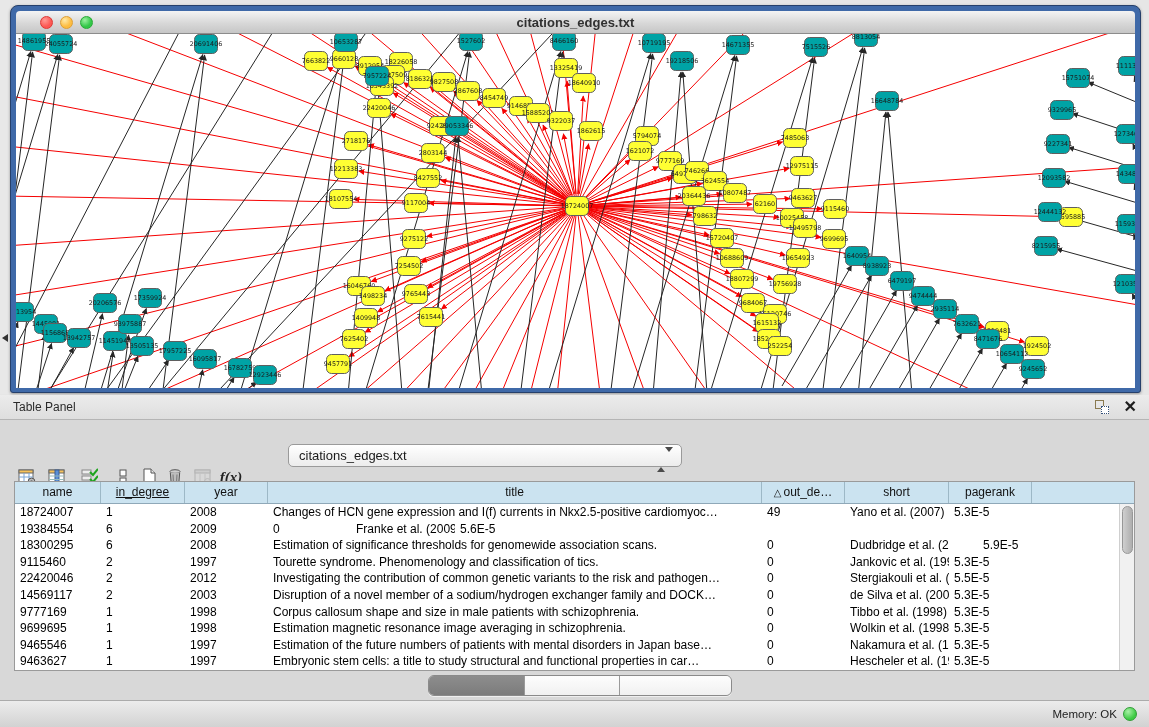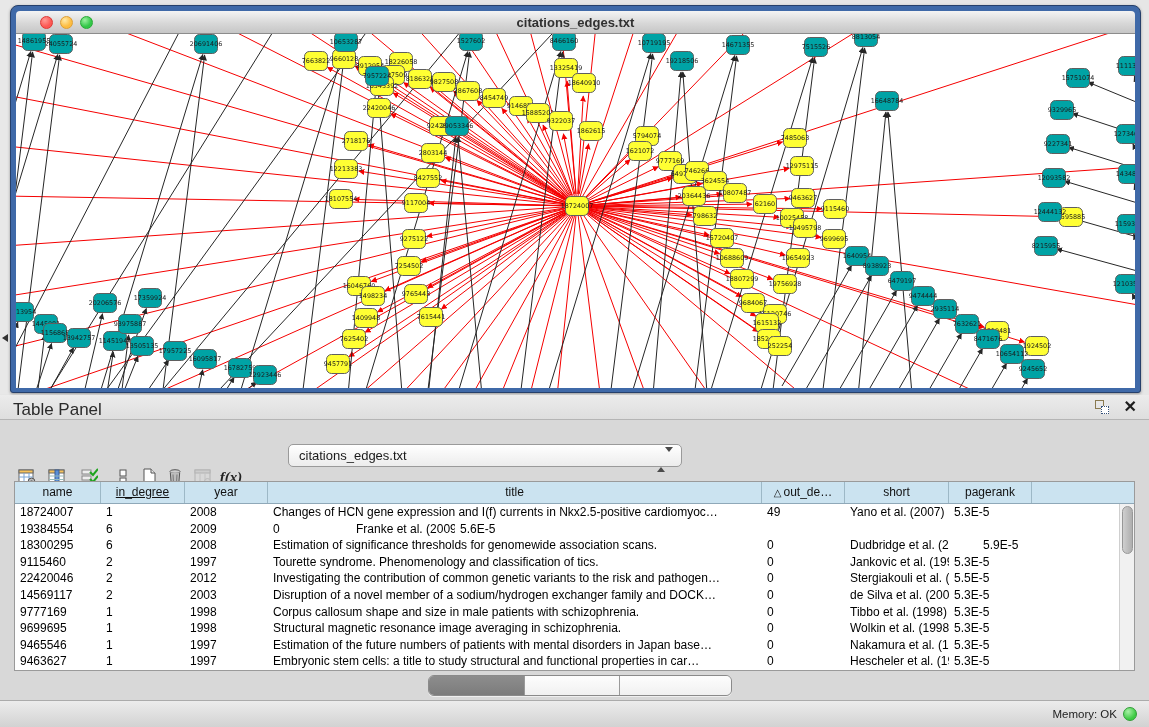--- a/index.html
+++ b/index.html
@@ -36,21 +36,21 @@
 
   .left-strip { position:absolute; left:0; top:0; width:10px; height:394px; background:#e8e8e8; }
   .collapse-tri {
     position:absolute; left:2px; top:334px; width:0; height:0;
     border-top:4px solid transparent; border-bottom:4px solid transparent; border-right:6px solid #333;
   }
 
   
   .table-panel { position:absolute; left:0; top:395px; width:1149px; height:305px; background:#d8d8d8; }
   .panel-header { position:relative; height:25px; background:linear-gradient(#ececec,#dedede); border-bottom:1px solid #b5b5b5; }
-  .panel-title { position:absolute; left:13px; top:5px; font-size:17px; color:#2b2b2b; }
+  .panel-title { position:absolute; left:13px; top:5px; font-size:12px; color:#2b2b2b; }
   .float-icon { position:absolute; right:40px; top:5px; width:14px; height:14px; }
   .float-icon .sq1 { position:absolute; left:0; top:0; width:9px; height:9px; border:1.5px solid #8a7a50; }
   .float-icon .sq2 { position:absolute; right:0; bottom:0; width:8px; height:8px; border:1.5px dotted #37537a; background:#fff; }
   .close-icon { position:absolute; right:12px; top:2px; font-size:16px; font-weight:bold; color:#1d1d1d; cursor:default; }
 
   .toolbar { position:absolute; left:0; top:45px; width:1149px; height:34px; }
   .tool-btn { position:absolute; top:18px; width:26px; height:28px; display:flex; align-items:flex-end; justify-content:center; }
   .fx { font-family:"Liberation Serif", serif; font-style:italic; font-weight:bold; font-size:15px; color:#222; }
   .combo {
     position:absolute; left:288px; top:4px; width:394px; height:23px;
@@ -666,21 +666,21 @@
           <div class="td" style="width: 83px;">1998</div>
           <div class="td" style="width: 494px;">Corpus callosum shape and size in male patients with schizophrenia.</div>
           <div class="td" style="width: 83px;">0</div>
           <div class="td" style="width: 104px;">Tibbo et al. (1998)</div>
           <div class="td" style="width: 83px;">5.3E-5</div>
         </div>
         <div class="tr">
           <div class="td" style="width: 86px;">9699695</div>
           <div class="td" style="width: 84px;">1</div>
           <div class="td" style="width: 83px;">1998</div>
-          <div class="td" style="width: 494px;">Structural magnetic resonance image averaging in schizophrenia.</div>
+          <div class="td" style="width: 494px;">Estimation magnetic resonance image averaging in schizophrenia.</div>
           <div class="td" style="width: 83px;">0</div>
           <div class="td" style="width: 104px;">Wolkin et al. (1998)</div>
           <div class="td" style="width: 83px;">5.3E-5</div>
         </div>
         <div class="tr">
           <div class="td" style="width: 86px;">9465546</div>
           <div class="td" style="width: 84px;">1</div>
           <div class="td" style="width: 83px;">1997</div>
           <div class="td" style="width: 494px;">Estimation of the future numbers of patients with mental disorders in Japan base…</div>
           <div class="td" style="width: 83px;">0</div>

